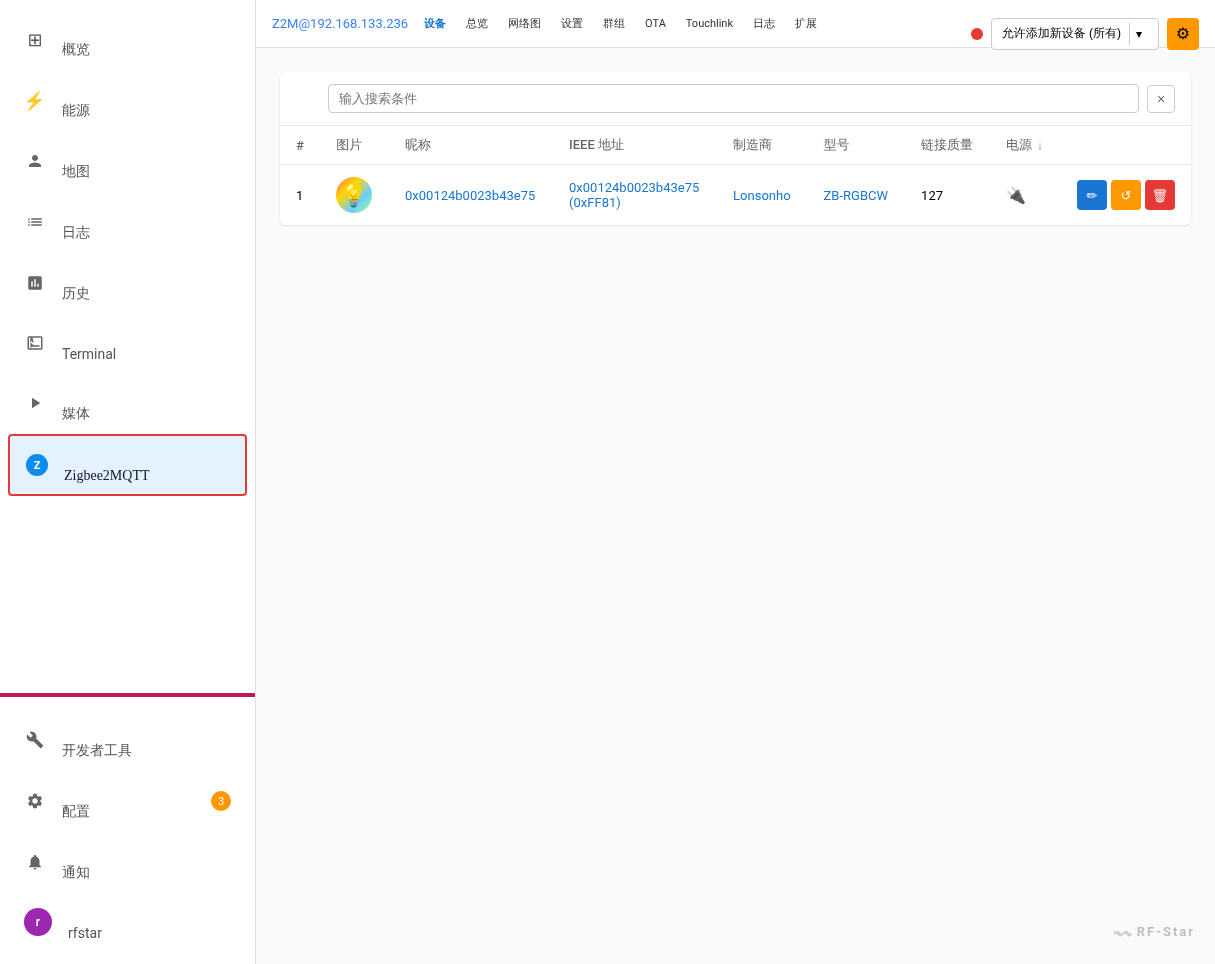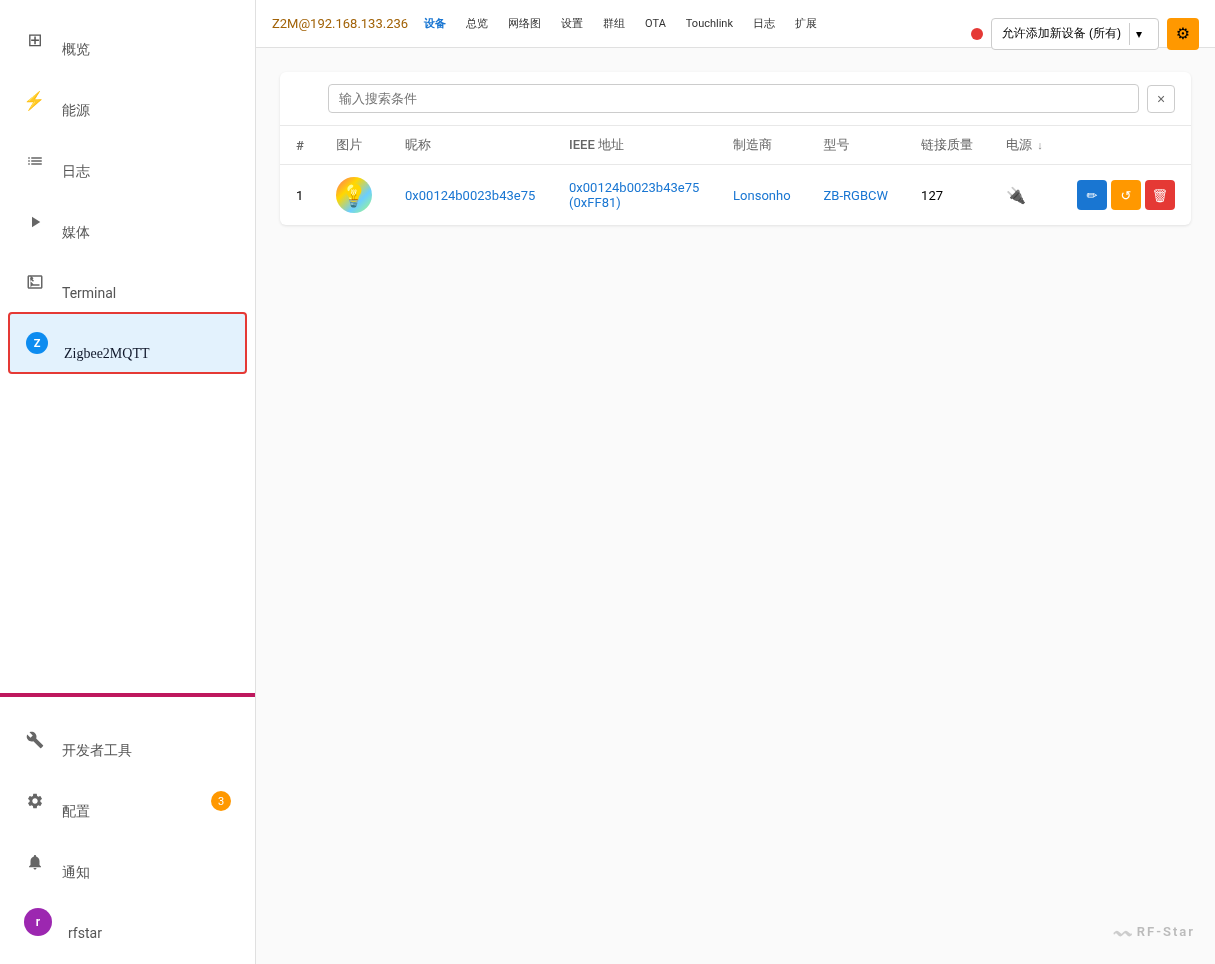--- a/index.html
+++ b/index.html
@@ -106,21 +106,21 @@
       height: 48px;
       background: #fff;
       border-bottom: 1px solid #e0e0e0;
       display: flex;
       align-items: center;
       padding: 0 16px;
       gap: 8px;
       flex-shrink: 0;
     }
     .topbar-link {
-      color: #a16207;
+      color: #3b82f6;
       font-size: 13px;
       cursor: pointer;
       text-decoration: none;
     }
     .topbar-nav {
       display: flex;
       align-items: center;
       gap: 4px;
       flex: 1;
     }
@@ -284,50 +284,66 @@
     <div class="nav-item">
       <span class="nav-icon">⊞</span>
       <span class="nav-label">概览</span>
     </div>
 
     <div class="nav-item">
       <span class="nav-icon">⚡</span>
       <span class="nav-label">能源</span>
     </div>
 
+    <div class="nav-item">
+      <span class="nav-icon">
+        <svg width="18" height="18" viewBox="0 0 24 24" fill="#666">
+            <path d="M12 12c2.21 0 4-1.79 4-4s-1.79-4-4-4-4 1.79-4 4 1.79 4 4 4zm0 2c-2.67 0-8 1.34-8 4v2h16v-2c0-2.66-5.33-4-8-4z"></path>
+          </svg>
+      </span>
+      <span class="nav-label">地图</span>
+    </div>
 
     <div class="nav-item">
       <span class="nav-icon">
         <svg width="18" height="18" viewBox="0 0 24 24" fill="#666">
             <path d="M3 13h2v-2H3v2zm0 4h2v-2H3v2zm0-8h2V7H3v2zm4 4h14v-2H7v2zm0 4h14v-2H7v2zM7 7v2h14V7H7z"></path>
           </svg>
       </span>
       <span class="nav-label">日志</span>
     </div>
 
-
-
-    <div class="nav-item">
-      <span class="nav-icon">
-        <svg width="18" height="18" viewBox="0 0 24 24" fill="#666">
-            <path d="M8 5v14l11-7z"></path>
-          </svg>
-      </span>
-      <span class="nav-label">媒体</span>
-    </div>
+    <div class="nav-item">
+      <span class="nav-icon">
+        <svg width="18" height="18" viewBox="0 0 24 24" fill="#666">
+            <path d="M19 3H5c-1.1 0-2 .9-2 2v14c0 1.1.9 2 2 2h14c1.1 0 2-.9 2-2V5c0-1.1-.9-2-2-2zM9 17H7v-7h2v7zm4 0h-2V7h2v10zm4 0h-2v-4h2v4z"></path>
+          </svg>
+      </span>
+      <span class="nav-label">历史</span>
+    </div>
+
 
     <div class="nav-item">
       <span class="nav-icon">
         <svg width="18" height="18" viewBox="0 0 24 24" fill="#666">
             <path d="M20 3H4c-1.1 0-2 .9-2 2v14c0 1.1.9 2 2 2h16c1.1 0 2-.9 2-2V5c0-1.1-.9-2-2-2zm0 16H4V5h16v14zM6 15h12v2H6zm0-4l4 4-4 4"></path>
             <path d="M6 11l4-4-4-4M6 7l3-3"></path>
             <polyline points="6,7 10,11 " fill="none" stroke="#666" stroke-width="2"></polyline>
           </svg>
       </span>
       <span class="nav-label">Terminal</span>
+    </div>
+
+    <div class="nav-item">
+      <span class="nav-icon">
+        <svg width="18" height="18" viewBox="0 0 24 24" fill="#666">
+            <path d="M8 5v14l11-7z"></path>
+          </svg>
+      </span>
+      <span class="nav-label">媒体</span>
     </div>
 
     <div class="nav-item active">
       <span class="nav-icon">
         <div class="z2m-icon">Z</div>
       </span>
       <span class="nav-label">Zigbee2MQTT</span>
     </div>
   </div>
 

